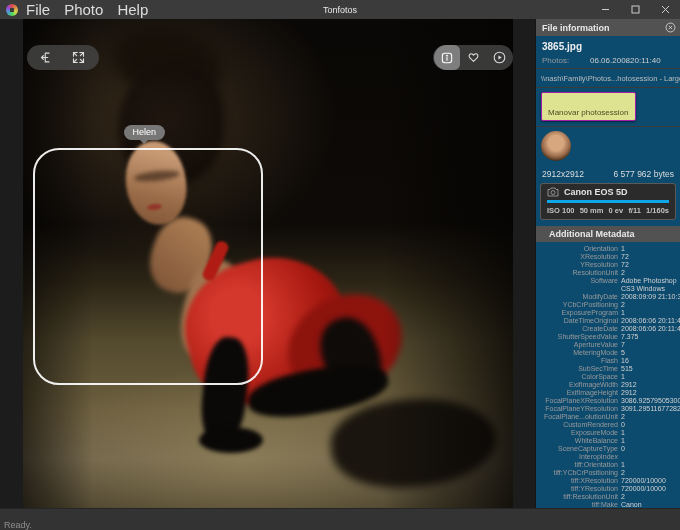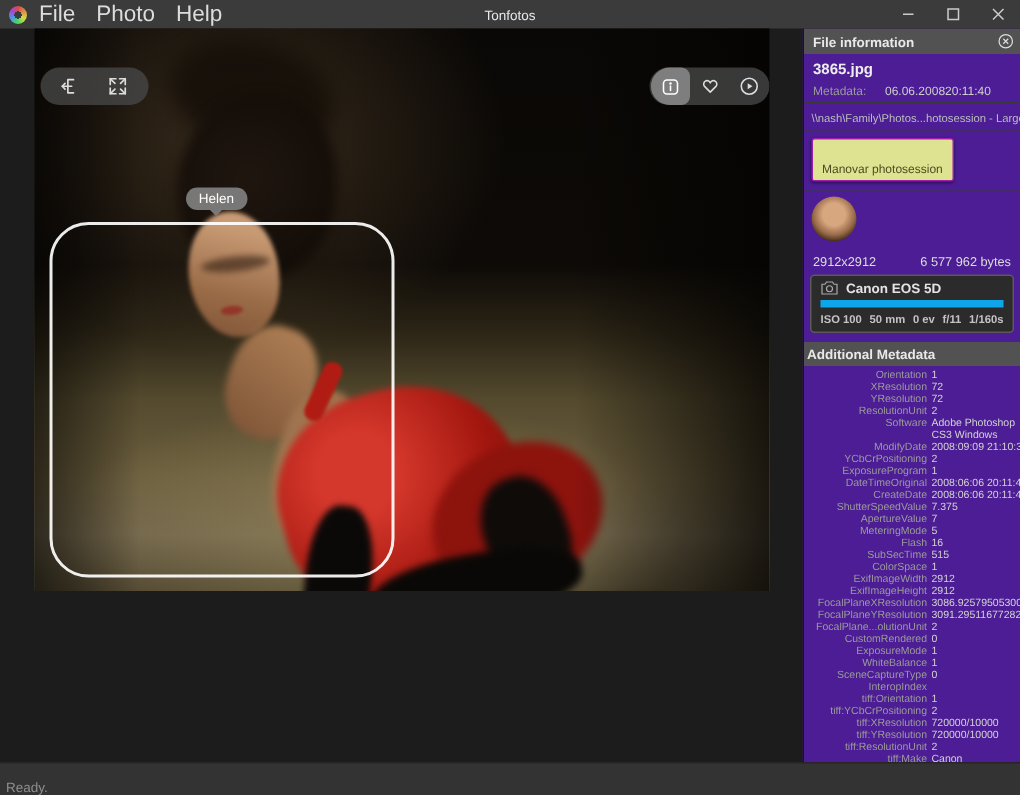--- a/index.html
+++ b/index.html
@@ -14,21 +14,21 @@
   .menus{display:flex;gap:14px;font-size:15px;color:#ddd;}
   .menus span{cursor:default;}
   .wtitle{position:absolute;left:0;right:0;text-align:center;font-size:9px;font-weight:400;color:#e8e8e8;pointer-events:none;}
   .wincontrols{margin-left:auto;display:flex;height:100%;}
   .wbtn{width:30px;height:100%;display:flex;align-items:center;justify-content:center;color:#ccc;}
   .wbtn svg{display:block;}
 
   
   .content{flex:1;display:flex;min-height:0;}
   .viewer{flex:1;background:#1c1c1c;display:flex;justify-content:center;}
-  .photo{position:relative;width:490px;height:375px;overflow:hidden;
+  .photo{position:relative;width:490px;height:489px;overflow:hidden;
     background:
       radial-gradient(ellipse 300px 130px at 45% 90%, rgba(165,148,100,.5), rgba(0,0,0,0) 70%),
       radial-gradient(ellipse 260px 210px at 28% 20%, rgba(112,86,54,.45), rgba(0,0,0,0) 68%),
       linear-gradient(180deg,#0a0806 0%,#0d0a07 42%,#2c2516 54%,#544a2e 66%,#6b5e3e 80%,#6f634a 90%,#4e452f 100%);}
   .shape{position:absolute;}
 
   
   .hair-wisps{left:90px;top:8px;width:110px;height:72px;background:rgba(22,15,9,.92);border-radius:50%;filter:blur(7px);transform:rotate(14deg);}
   .hair-main{left:95px;top:45px;width:106px;height:122px;background:radial-gradient(circle at 45% 45%, #201610, #120c07 75%);border-radius:55% 45% 50% 50%;filter:blur(4px);}
   .face{left:103px;top:122px;width:60px;height:84px;background:linear-gradient(200deg,#c79a74 20%,#9a6b47 65%,#7c5236);border-radius:50% 50% 48% 52%;transform:rotate(-7deg);filter:blur(1.5px);}
@@ -52,39 +52,39 @@
   .facelabel{position:absolute;left:101px;top:106px;z-index:5;background:rgba(128,128,128,.92);color:#fff;font-size:9px;padding:2px 9px 3px;border-radius:8px;}
   .facelabel::after{content:"";position:absolute;left:50%;bottom:-4px;margin-left:-4px;border-left:4px solid rgba(0,0,0,0);border-right:4px solid rgba(0,0,0,0);border-top:4px solid rgba(128,128,128,.92);}
   .tb{position:absolute;top:26px;height:25px;border-radius:13px;background:rgba(72,72,72,.78);display:flex;align-items:center;z-index:6;}
   .tb-left{left:4px;width:72px;justify-content:space-evenly;}
   .tb-right{left:410px;width:80px;justify-content:space-evenly;}
   .tbtn{display:flex;align-items:center;justify-content:center;width:24px;height:25px;}
   .seg-active{background:#7e7e7e;border-radius:13px 6px 6px 13px;width:26px;}
   .tbtn svg{display:block;}
 
   
-  .sidebar{flex:0 0 145px;background:#4c1d95;display:flex;flex-direction:column;overflow:hidden;font-size:8px;color:#ccc;border-left:1px solid #161616;}
+  .sidebar{flex:0 0 145px;background:#0c4a6e;display:flex;flex-direction:column;overflow:hidden;font-size:8px;color:#ccc;border-left:1px solid #161616;}
   .shead{background:#525252;color:#e9e9e9;font-size:9px;font-weight:600;display:flex;align-items:center;justify-content:space-between;padding:3px 4px 3px 6px;flex:0 0 auto;}
   .closeicon{display:flex;align-items:center;}
   .filename{font-size:10px;font-weight:700;color:#ededed;padding:5px 6px 2px;}
   .daterow{display:grid;grid-template-columns:48px 1fr 44px;padding:1.5px 6px;}
   .dlabel{color:#9a9a9a;}
   .dval{text-align:left;color:#cfcfcf;}
   .sep{border-bottom:1px solid #3a3a3a;margin:2px 0;}
   .path{font-size:7.5px;color:#bdbdbd;padding:3px 5px 4px;white-space:nowrap;overflow:hidden;}
   .tagrow{padding:4px 5px 5px;border-top:1px solid #3a3a3a;}
   .tag{display:inline-block;background:#dde391;border:1px solid #a21caf;color:#4d4d22;font-size:8px;padding:15px 6px 3px;border-radius:2px;box-shadow:0 1px 2px rgba(0,0,0,.5);}
   .avatarrow{padding:4px 5px;border-top:1px solid #3a3a3a;}
   .avatar{display:inline-block;width:30px;height:30px;border-radius:50%;
     background:radial-gradient(circle at 50% 40%, #d7a77f 32%, #9a6b4a 58%, #47301d 76%, #241710 100%);}
   .dimsrow{display:flex;justify-content:space-between;padding:2px 6px 4px;font-size:8.5px;color:#dcdcdc;}
   .camerabox{margin:0 4px 6px;border:1px solid #5a5a5a;border-radius:3px;background:#2b2b2b;padding:3px 6px 4px;}
   .camrow1{display:flex;align-items:center;gap:5px;font-size:9px;font-weight:700;color:#e3e3e3;padding-bottom:3px;}
-  .camrow2{display:flex;justify-content:space-between;font-size:7.5px;font-weight:700;color:#c3c3c3;border-top:5px solid #0ea5e9;padding-top:3px;}
-  .shead2{background:#525252;color:#e9e9e9;font-size:9px;font-weight:600;padding:3px 2px;flex:0 0 auto;}
+  .camrow2{display:flex;justify-content:space-between;font-size:7.5px;font-weight:700;color:#c3c3c3;border-top:3px solid #0ea5e9;padding-top:3px;}
+  .shead2{background:#525252;color:#e9e9e9;font-size:9px;font-weight:600;padding:3px 13px;flex:0 0 auto;}
   .metalist{flex:1;overflow:hidden;padding:3px 2px 0 4px;font-size:7px;line-height:8px;}
   .mrow{display:grid;grid-template-columns:78px 1fr;column-gap:3px;}
   .mkey{text-align:right;color:#9a9a9a;white-space:nowrap;overflow:hidden;}
   .mval{color:#d2d2d2;white-space:nowrap;}
   .mval.wrap{white-space:normal;word-break:break-all;}
 
   
   .statusbar{flex:0 0 22px;background:#333;display:flex;align-items:flex-end;padding:0 4px;font-size:9px;color:#8f8f8f;border-top:1px solid #262626;}
 </style>
 </head>
@@ -194,21 +194,21 @@
         <span>File information</span>
         <span class="closeicon">
           <svg width="11" height="11" viewBox="0 0 16 16">
             <circle cx="8" cy="8" r="6.5" fill="none" stroke="#ddd" stroke-width="1.2"></circle>
             <path d="M5.6 5.6l4.8 4.8M10.4 5.6l-4.8 4.8" stroke="#ddd" stroke-width="1.2"></path>
           </svg>
         </span>
       </div>
       <div class="filename">3865.jpg</div>
       <div class="daterow">
-        <span class="dlabel">Metadata:</span>
+        <span class="dlabel">Photos:</span>
         <span class="dval">06.06.2008</span>
         <span class="dval">20:11:40</span>
       </div>
       <div class="sep"></div>
       <div class="path">\\nash\Family\Photos...hotosession - Large\</div>
       <div class="tagrow">
         <span class="tag">Manovar photosession</span>
       </div>
       <div class="avatarrow">
         <span class="avatar"></span>

